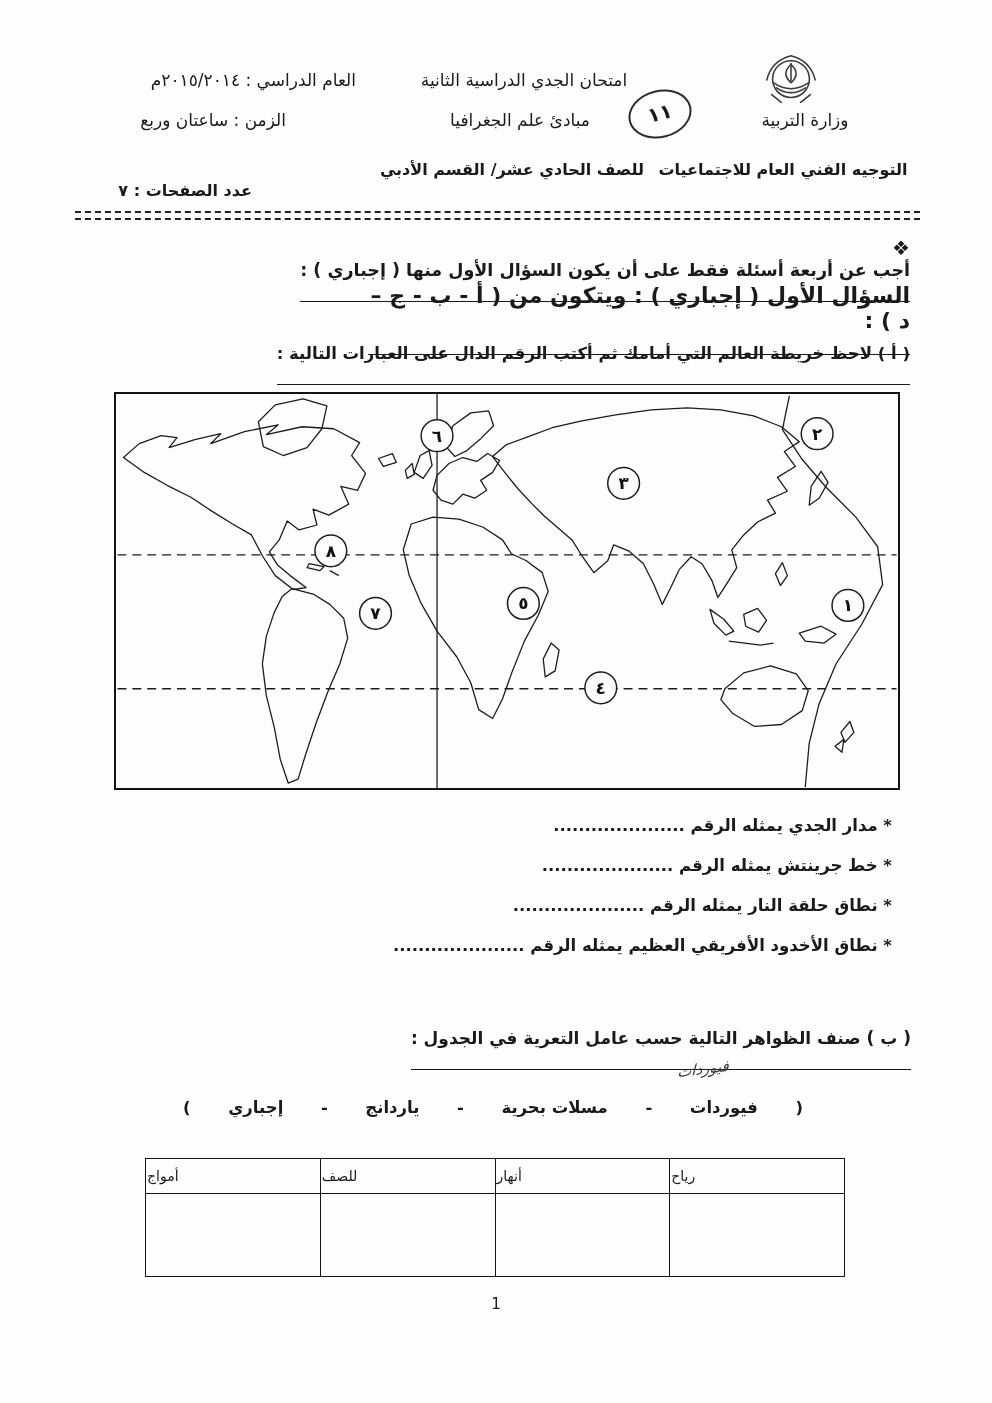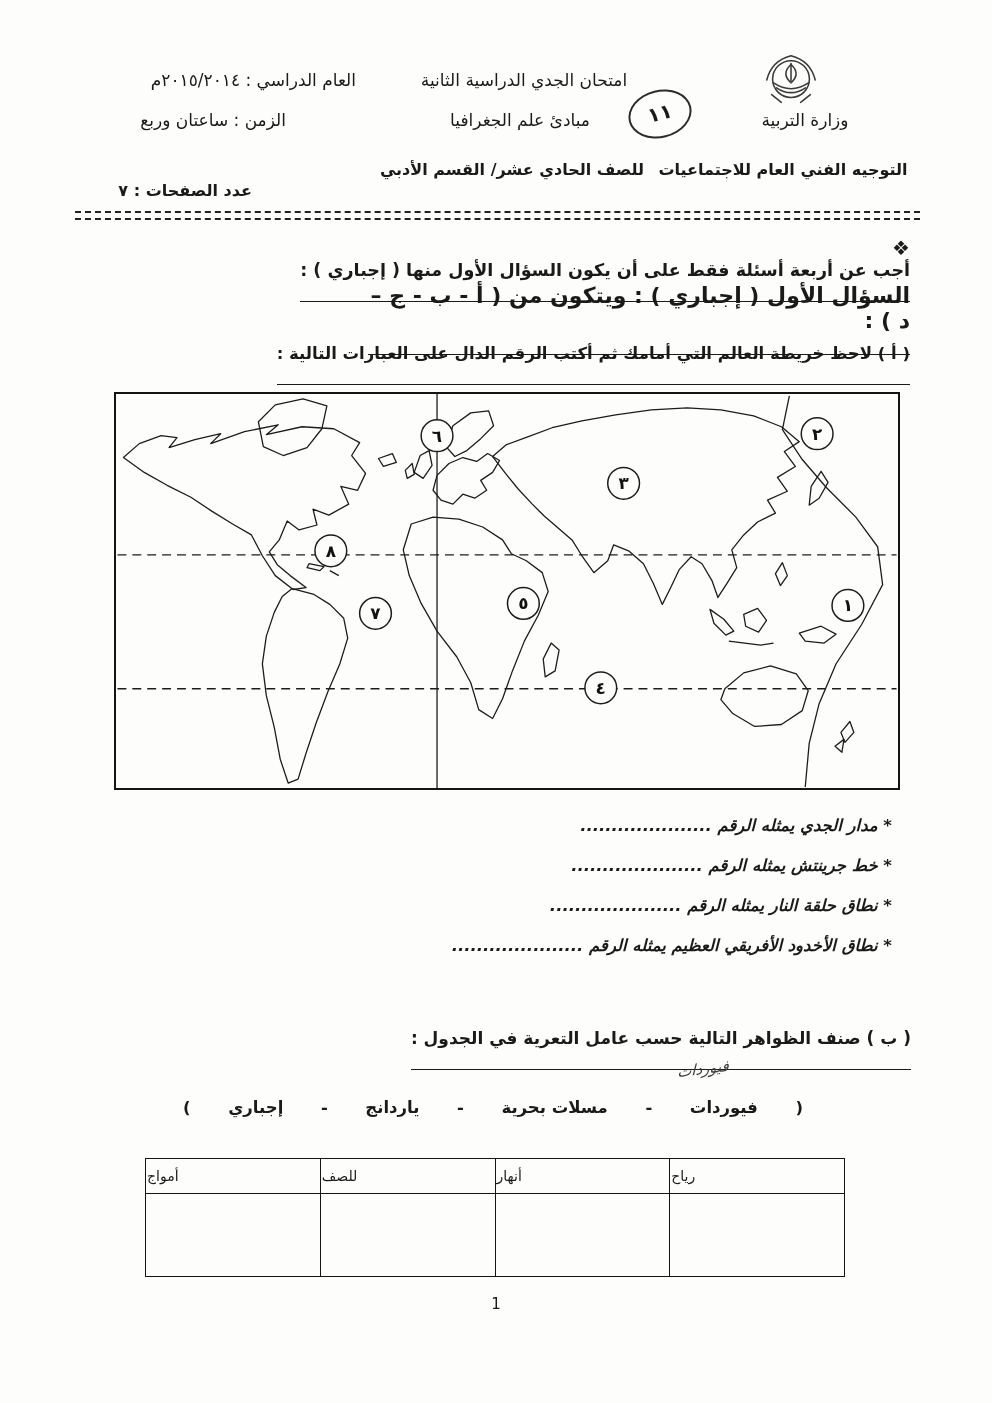--- a/index.html
+++ b/index.html
@@ -44,21 +44,21 @@
   .instruction .bullet{font-size:20px;margin-left:6px;vertical-align:-2px;}
   .q1-title{left:368px;top:283px;width:542px;font-size:22px;}
   .parta-title{left:248px;top:344px;width:662px;font-size:16.5px;}
 
   .map{
     left:114px;top:392px;width:786px;height:398px;
     border:2.5px solid #141414;background:#fdfdfb;box-sizing:border-box;
   }
   .map svg{display:block;width:100%;height:100%;}
 
-  .statements{left:378px;top:806px;width:514px;font-size:16.5px;font-weight:bold;font-style:italic;}
+  .statements{left:378px;top:806px;width:514px;font-size:16.5px;font-weight:bold;}
   .statements .stline{height:40px;line-height:40px;white-space:nowrap;}
 
   .partb-title{left:393px;top:1028px;width:518px;font-size:17px;}
 
   .scribble{
     left:638px;top:1060px;width:130px;text-align:center;
     font-size:15px;font-style:italic;color:#3d3d3d;
     transform:rotate(-7deg) skewX(-8deg);letter-spacing:1px;
   }
 

